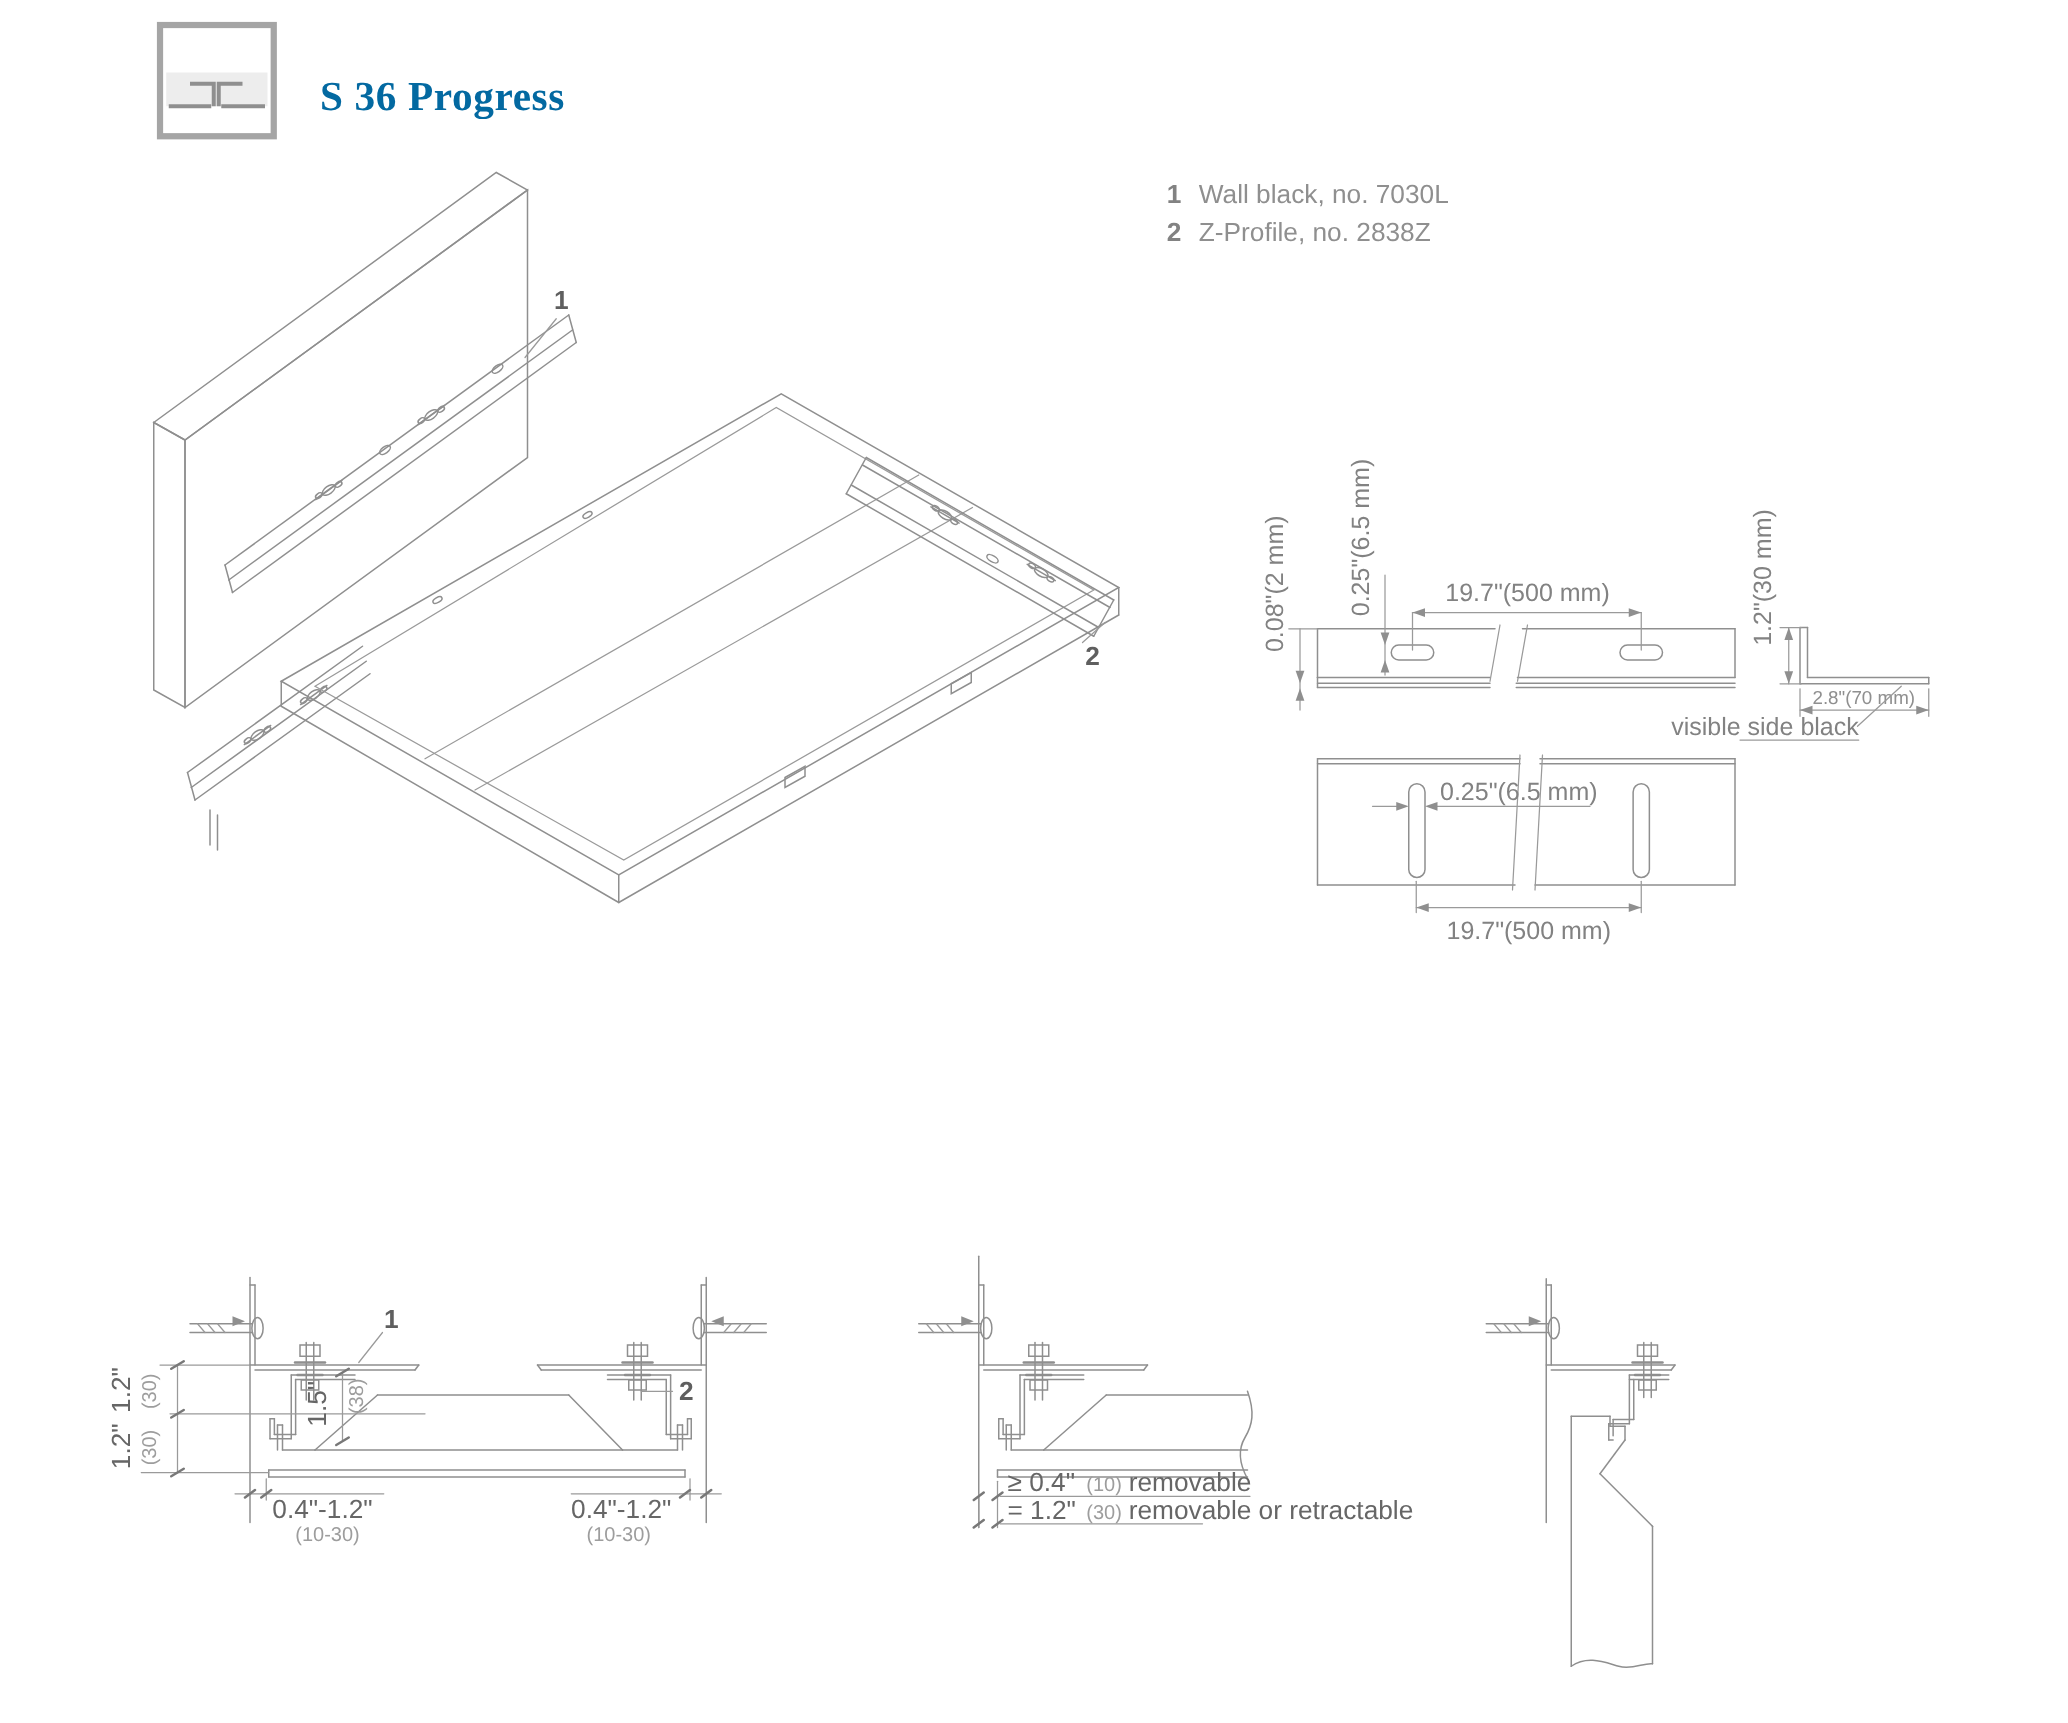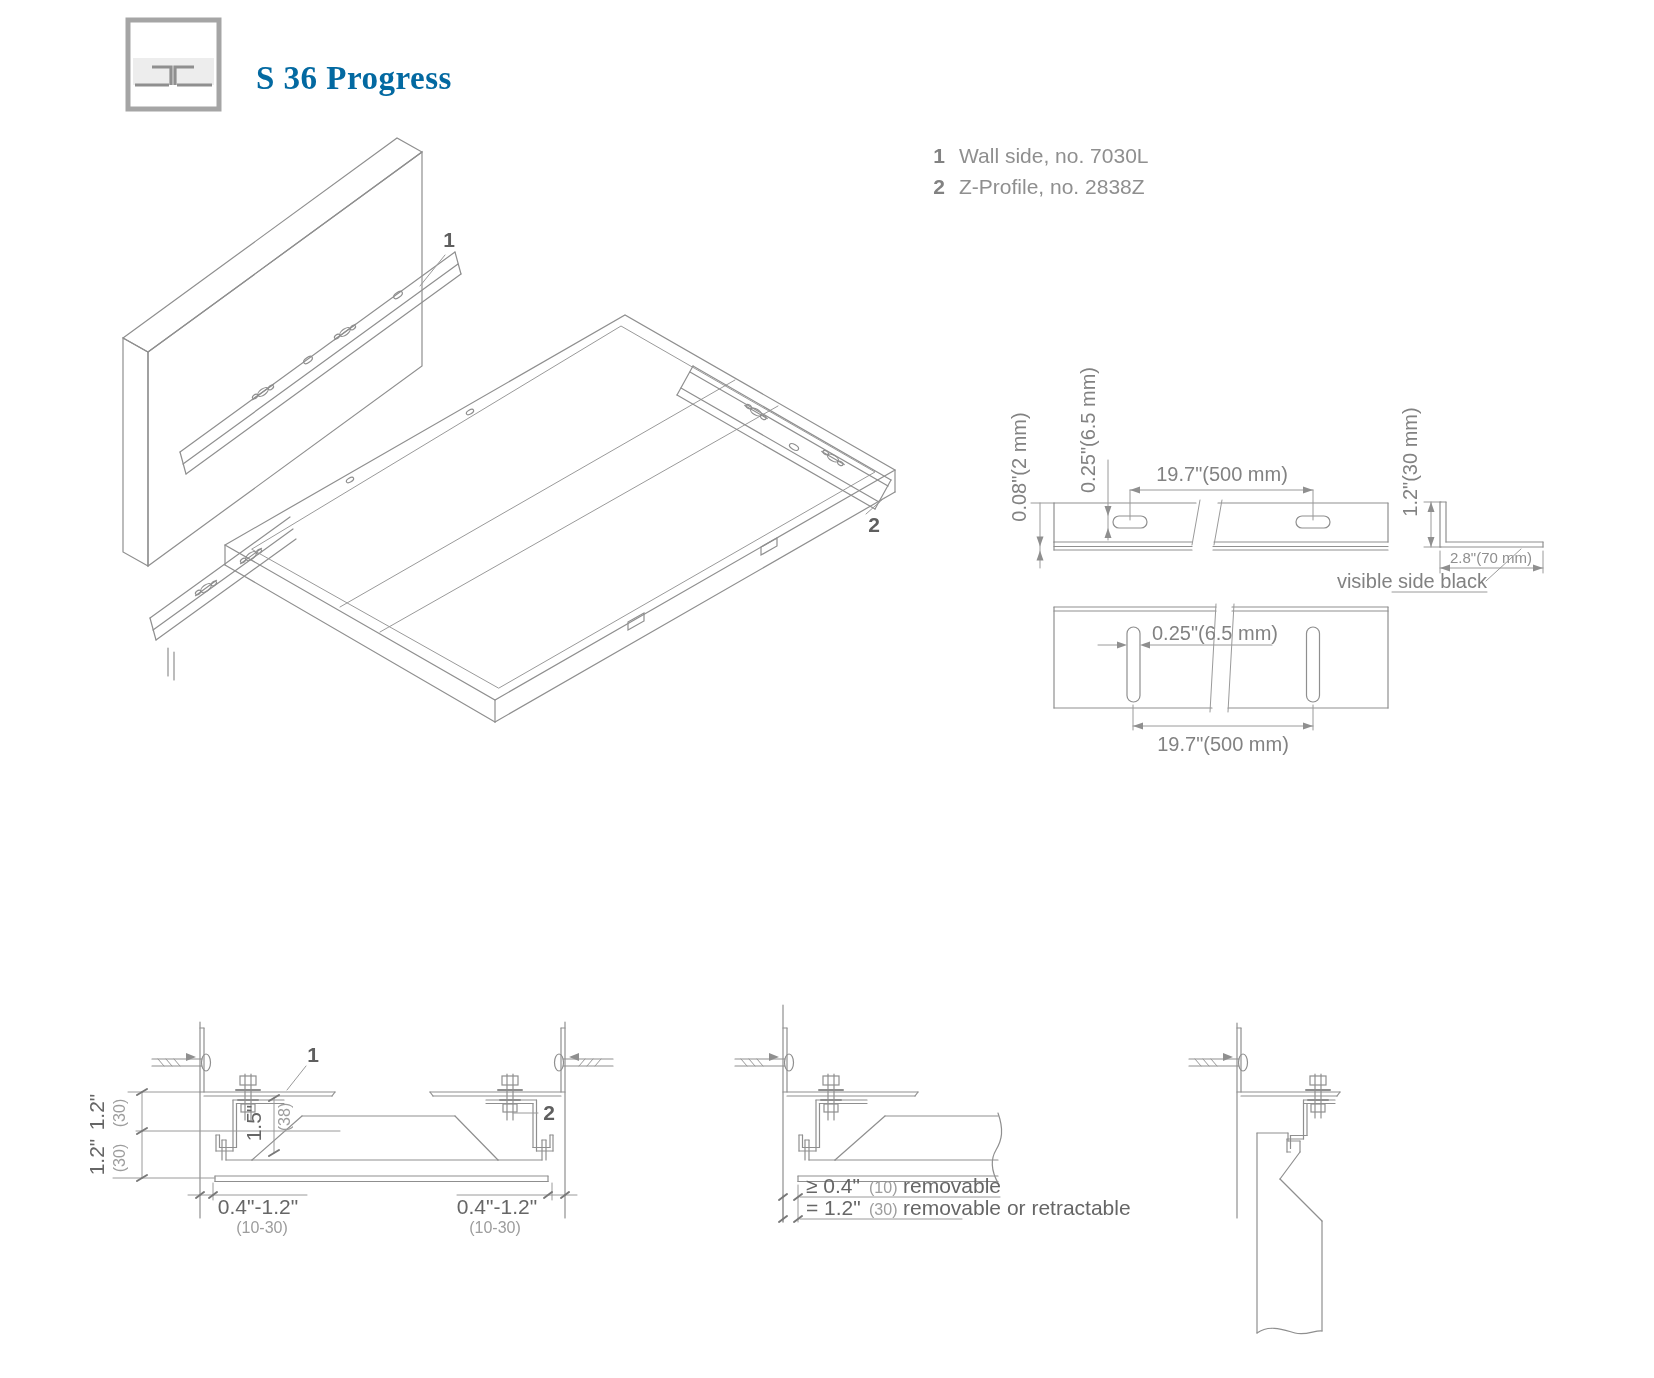--- a/index.html
+++ b/index.html
@@ -40,21 +40,21 @@
       <path d="M10,68 H44"></path>
       <path d="M52,68 H87"></path>
     </g>
   </svg>
 
   <div class="title">S 36 Progress</div>
 
   <div class="legend">
     <div class="legend-row">
       <span class="lnum">1</span>
-      <span class="llabel">Wall side, no. 7030L</span>
+      <span class="llabel">Wall black, no. 7030L</span>
     </div>
     <div class="legend-row">
       <span class="lnum">2</span>
       <span class="llabel">Z-Profile, no. 2838Z</span>
     </div>
   </div>
 
   <svg class="drawing" width="1654" height="1378" viewBox="0 0 1654 1378">
     <defs>
       <pattern id="hL" width="8" height="8" patternUnits="userSpaceOnUse">

